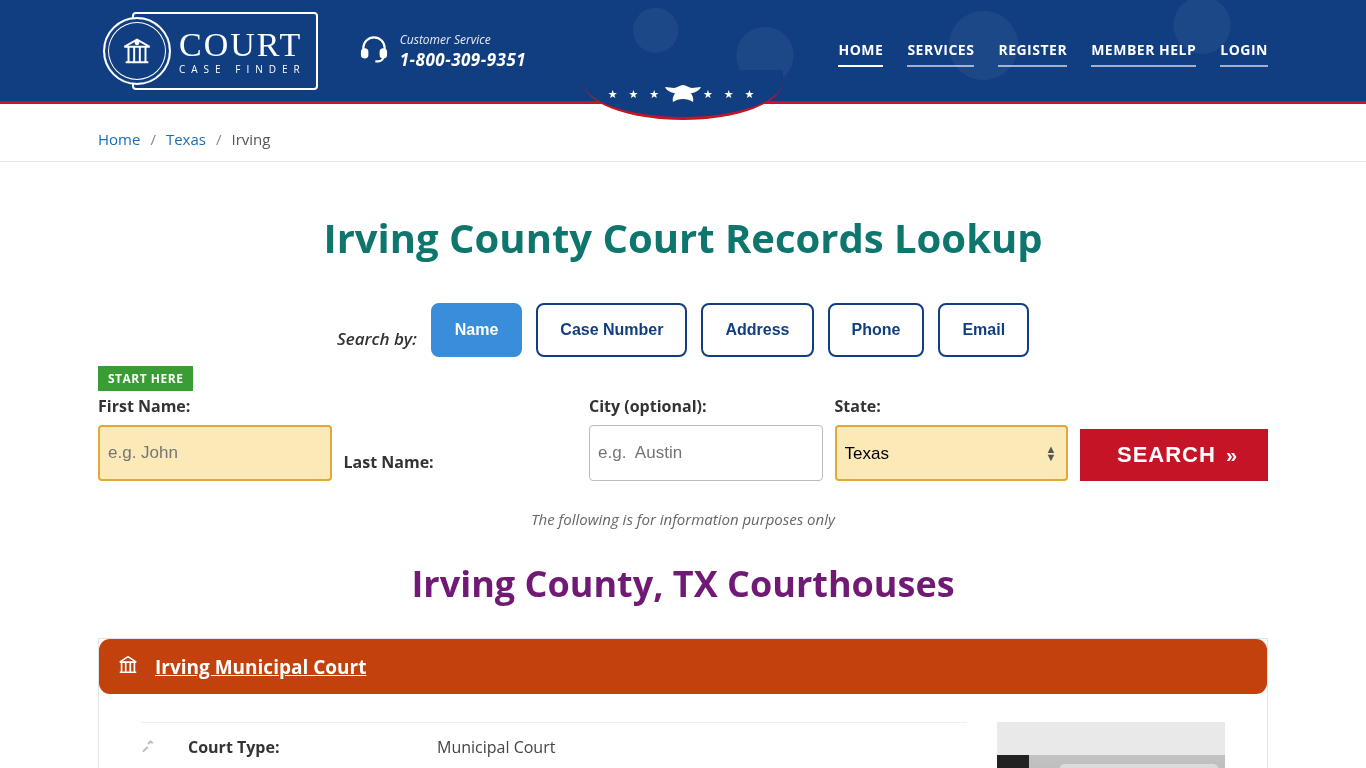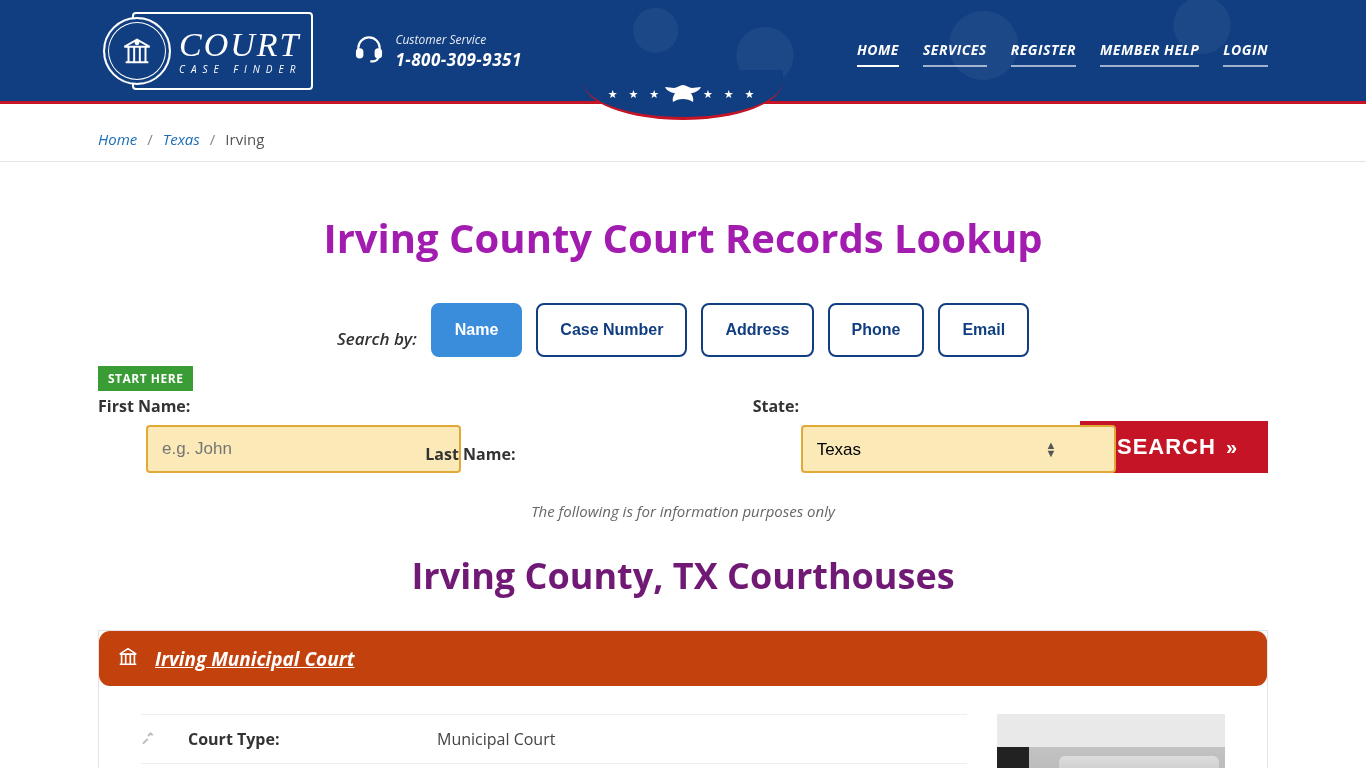--- a/index.html
+++ b/index.html
@@ -1,17 +1,17 @@
 <!DOCTYPE html>
 <html><head>
 <meta charset="utf-8">
 <style>
   * { box-sizing: border-box; margin: 0; padding: 0; }
   body { font-family: "Open Sans", "Segoe UI", Arial, sans-serif; background: #fff; color: #333; }
-  a { text-decoration: none; font-style: italic; }
+  a { text-decoration: none; }
 
   
   .header {
     background: #113e81;
     position: relative;
     height: 101px;
   }
   .header-inner {
     width: 1170px;
     margin: 0 auto;
@@ -103,21 +103,21 @@
     font-size:15px;
   }
   .breadcrumb{ width:1170px;margin:0 auto; display:flex; gap:10px; align-items:center;}
   .breadcrumb a{ color:#1a6db5;}
   .breadcrumb .sep{ color:#888;}
   .breadcrumb .cur{ color:#555;}
 
   
   .container{ width:1170px; margin:0 auto;}
   h1.page-title{
-    font-size:40px; font-weight:700; color:#a21caf;
+    font-size:40px; font-weight:700; color:#0f766e;
     text-align:center; margin-top:48px;
   }
   h2.section-title{
     font-size:36px; font-weight:700; color:#701a75;
     text-align:center; margin-top:30px;
   }
 
   .searchby-row{
     display:flex; align-items:center; justify-content:center;
     gap:14px; margin-top:38px;
@@ -147,25 +147,24 @@
     letter-spacing:.5px;
   }
   .form-row{
     display:flex; gap:12px; align-items:flex-end;
     padding-top:20px;
     justify-content:center;
   }
   .field{ flex:1; }
   .field label{ display:block; font-weight:700; margin-bottom:8px; font-size:16px;}
   .field input, .field select{
-    width:100%; height:48px;
+    width:100%; height:56px;
     font-size:17px;
-    padding:0 14px;
+    padding:0 8px;
     border-radius:4px;
-    margin-left:48px;
   }
   .req input, .req select{
     background:#fbeab7;
     border:2px solid #e1a935;
   }
   .opt input{
     background:#fff;
     border:1px solid #bbb;
   }
   .field select{
@@ -320,20 +319,24 @@
 
   <div class="form-wrap">
     <div class="start-here">START HERE</div>
     <div class="form-row">
       <div class="field req">
         <label>First Name:</label>
         <input type="text" placeholder="e.g. John" style="">
       </div>
       <div class="field req">
         <label>Last Name:</label>
+      </div>
+      <div class="field opt">
+        <label>City (optional):</label>
+        <input type="text" placeholder="e.g.  Austin" style="">
       </div>
       <div class="field req">
         <label>State:</label>
         <div class="select-wrap">
           <select>
             <option>Texas</option>
           </select>
           <div class="select-caret">▲<br>▼</div>
         </div>
       </div>

